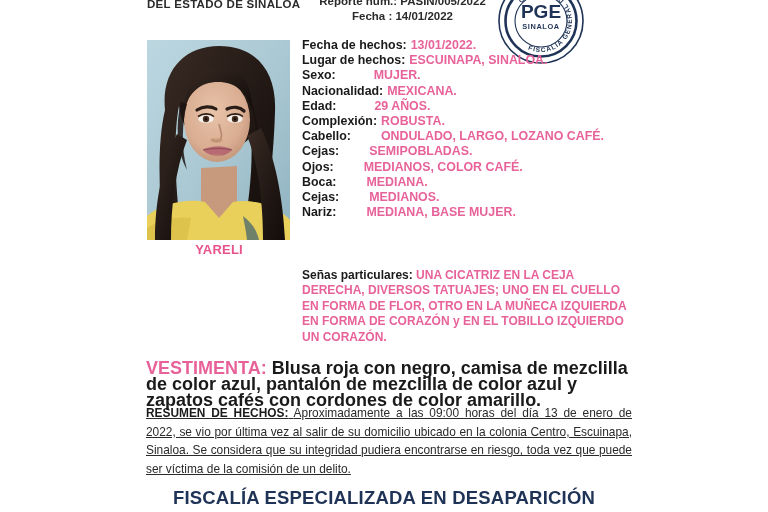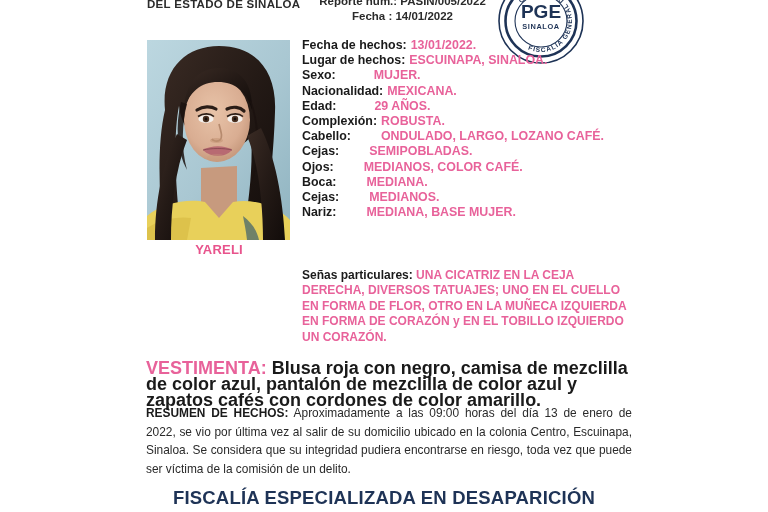--- a/index.html
+++ b/index.html
@@ -145,20 +145,21 @@
   
   .resumen {
     position: absolute;
     left: 146px;
     top: 404px;
     width: 486px;
     font-size: 11.9px;
     line-height: 18.6px;
     color: #2a2a2a;
     text-align: justify;
+    text-decoration: underline;
   }
   .resumen .lbl { font-weight: bold; color:#1a1a1a; }
 
   
   .footer {
     position: absolute;
     left: 0;
     top: 487px;
     width: 768px;
     text-align: center;

